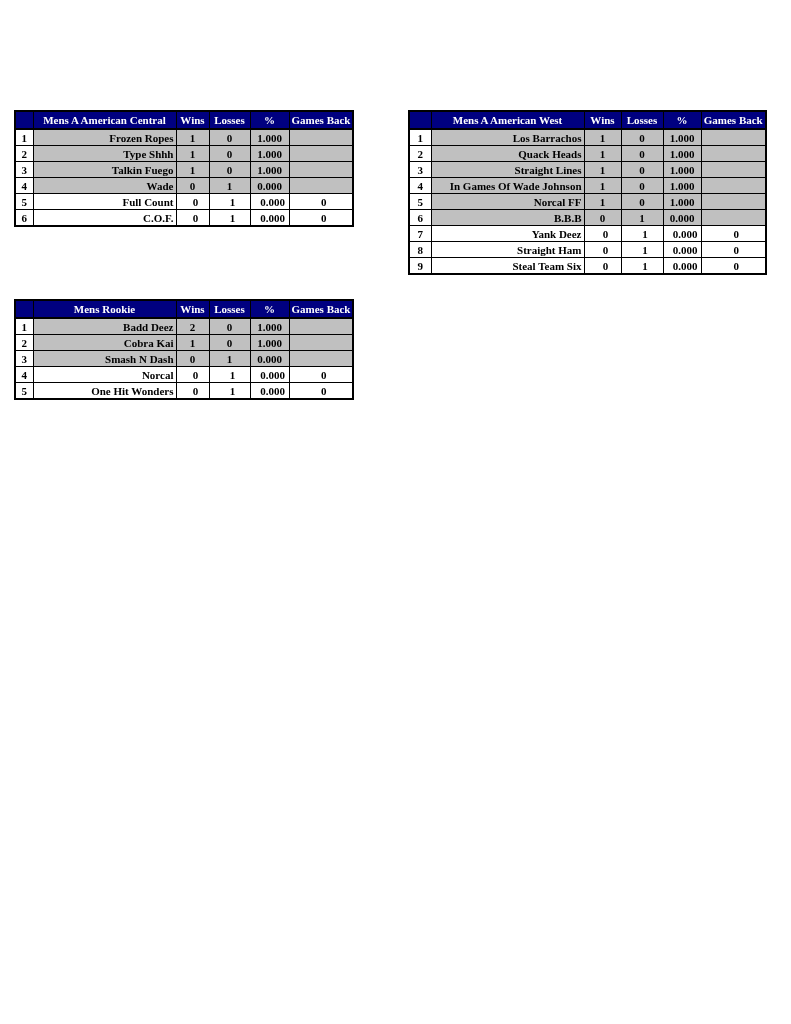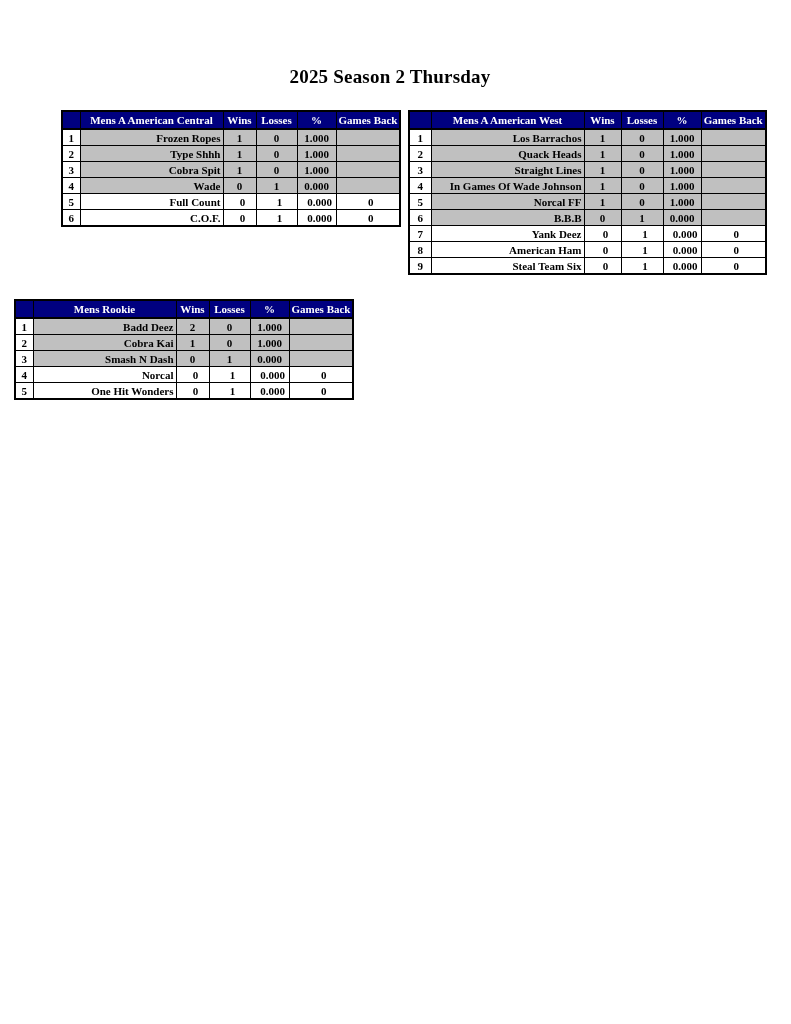--- a/index.html
+++ b/index.html
@@ -22,21 +22,21 @@
     font-size: 19px;
     font-weight: bold;
     letter-spacing: 0.2px;
   }
   table.standings {
     position: absolute;
     border-collapse: collapse;
     table-layout: fixed;
     border: 2px solid #000000;
   }
-  #table-central { left: 14px;  top: 110px; width: 338px; margin-left: 47px; }
+  #table-central { left: 14px;  top: 110px; width: 338px; }
   #table-west    { left: 408px; top: 110px; width: 357px; }
   #table-rookie  { left: 14px;  top: 263px; width: 338px; margin-top: 36px; }
 
   table.standings th {
     background: #000080;
     color: #ffffff;
     border: 1px solid #000000;
     border-bottom: 2px solid #000000;
     font-size: 11px;
     font-weight: bold;
@@ -65,21 +65,20 @@
   td.team { text-align: right; padding-left: 4px; }
   td.num  { text-align: center; }
   tr.shaded td:not(.rank) { background: #c0c0c0; }
   tr.plain  td:not(.rank) { background: #ffffff; padding-left: 8px; }
 </style>
 </head>
 <body>
 
 <div class="page">
 
-  <div class="title">2025 Season 2 Thursday</div>
 
   <table id="table-central" class="standings">
     <colgroup>
       <col style="width:18px">
         <col style="width:143px">
         <col style="width:33px">
       <col style="width:41px">
         <col style="width:39px">
         <col style="width:64px">
     </colgroup>
@@ -105,21 +104,21 @@
         <tr class="shaded">
     <td class="rank">2</td>
     <td class="team">Type Shhh</td>
     <td class="num">1</td>
     <td class="num">0</td>
     <td class="num">1.000</td>
     <td class="num"></td>
   </tr>
         <tr class="shaded">
     <td class="rank">3</td>
-    <td class="team">Cobra Spit</td>
+    <td class="team">Talkin Fuego</td>
     <td class="num">1</td>
     <td class="num">0</td>
     <td class="num">1.000</td>
     <td class="num"></td>
   </tr>
         <tr class="shaded">
     <td class="rank">4</td>
     <td class="team">Wade</td>
     <td class="num">0</td>
     <td class="num">1</td>
@@ -216,21 +215,21 @@
         <tr class="plain">
     <td class="rank">7</td>
     <td class="team">Yank Deez</td>
     <td class="num">0</td>
     <td class="num">1</td>
     <td class="num">0.000</td>
     <td class="num">0</td>
   </tr>
         <tr class="plain">
     <td class="rank">8</td>
-    <td class="team">American Ham</td>
+    <td class="team">Straight Ham</td>
     <td class="num">0</td>
     <td class="num">1</td>
     <td class="num">0.000</td>
     <td class="num">0</td>
   </tr>
         <tr class="plain">
     <td class="rank">9</td>
     <td class="team">Steal Team Six</td>
     <td class="num">0</td>
     <td class="num">1</td>

